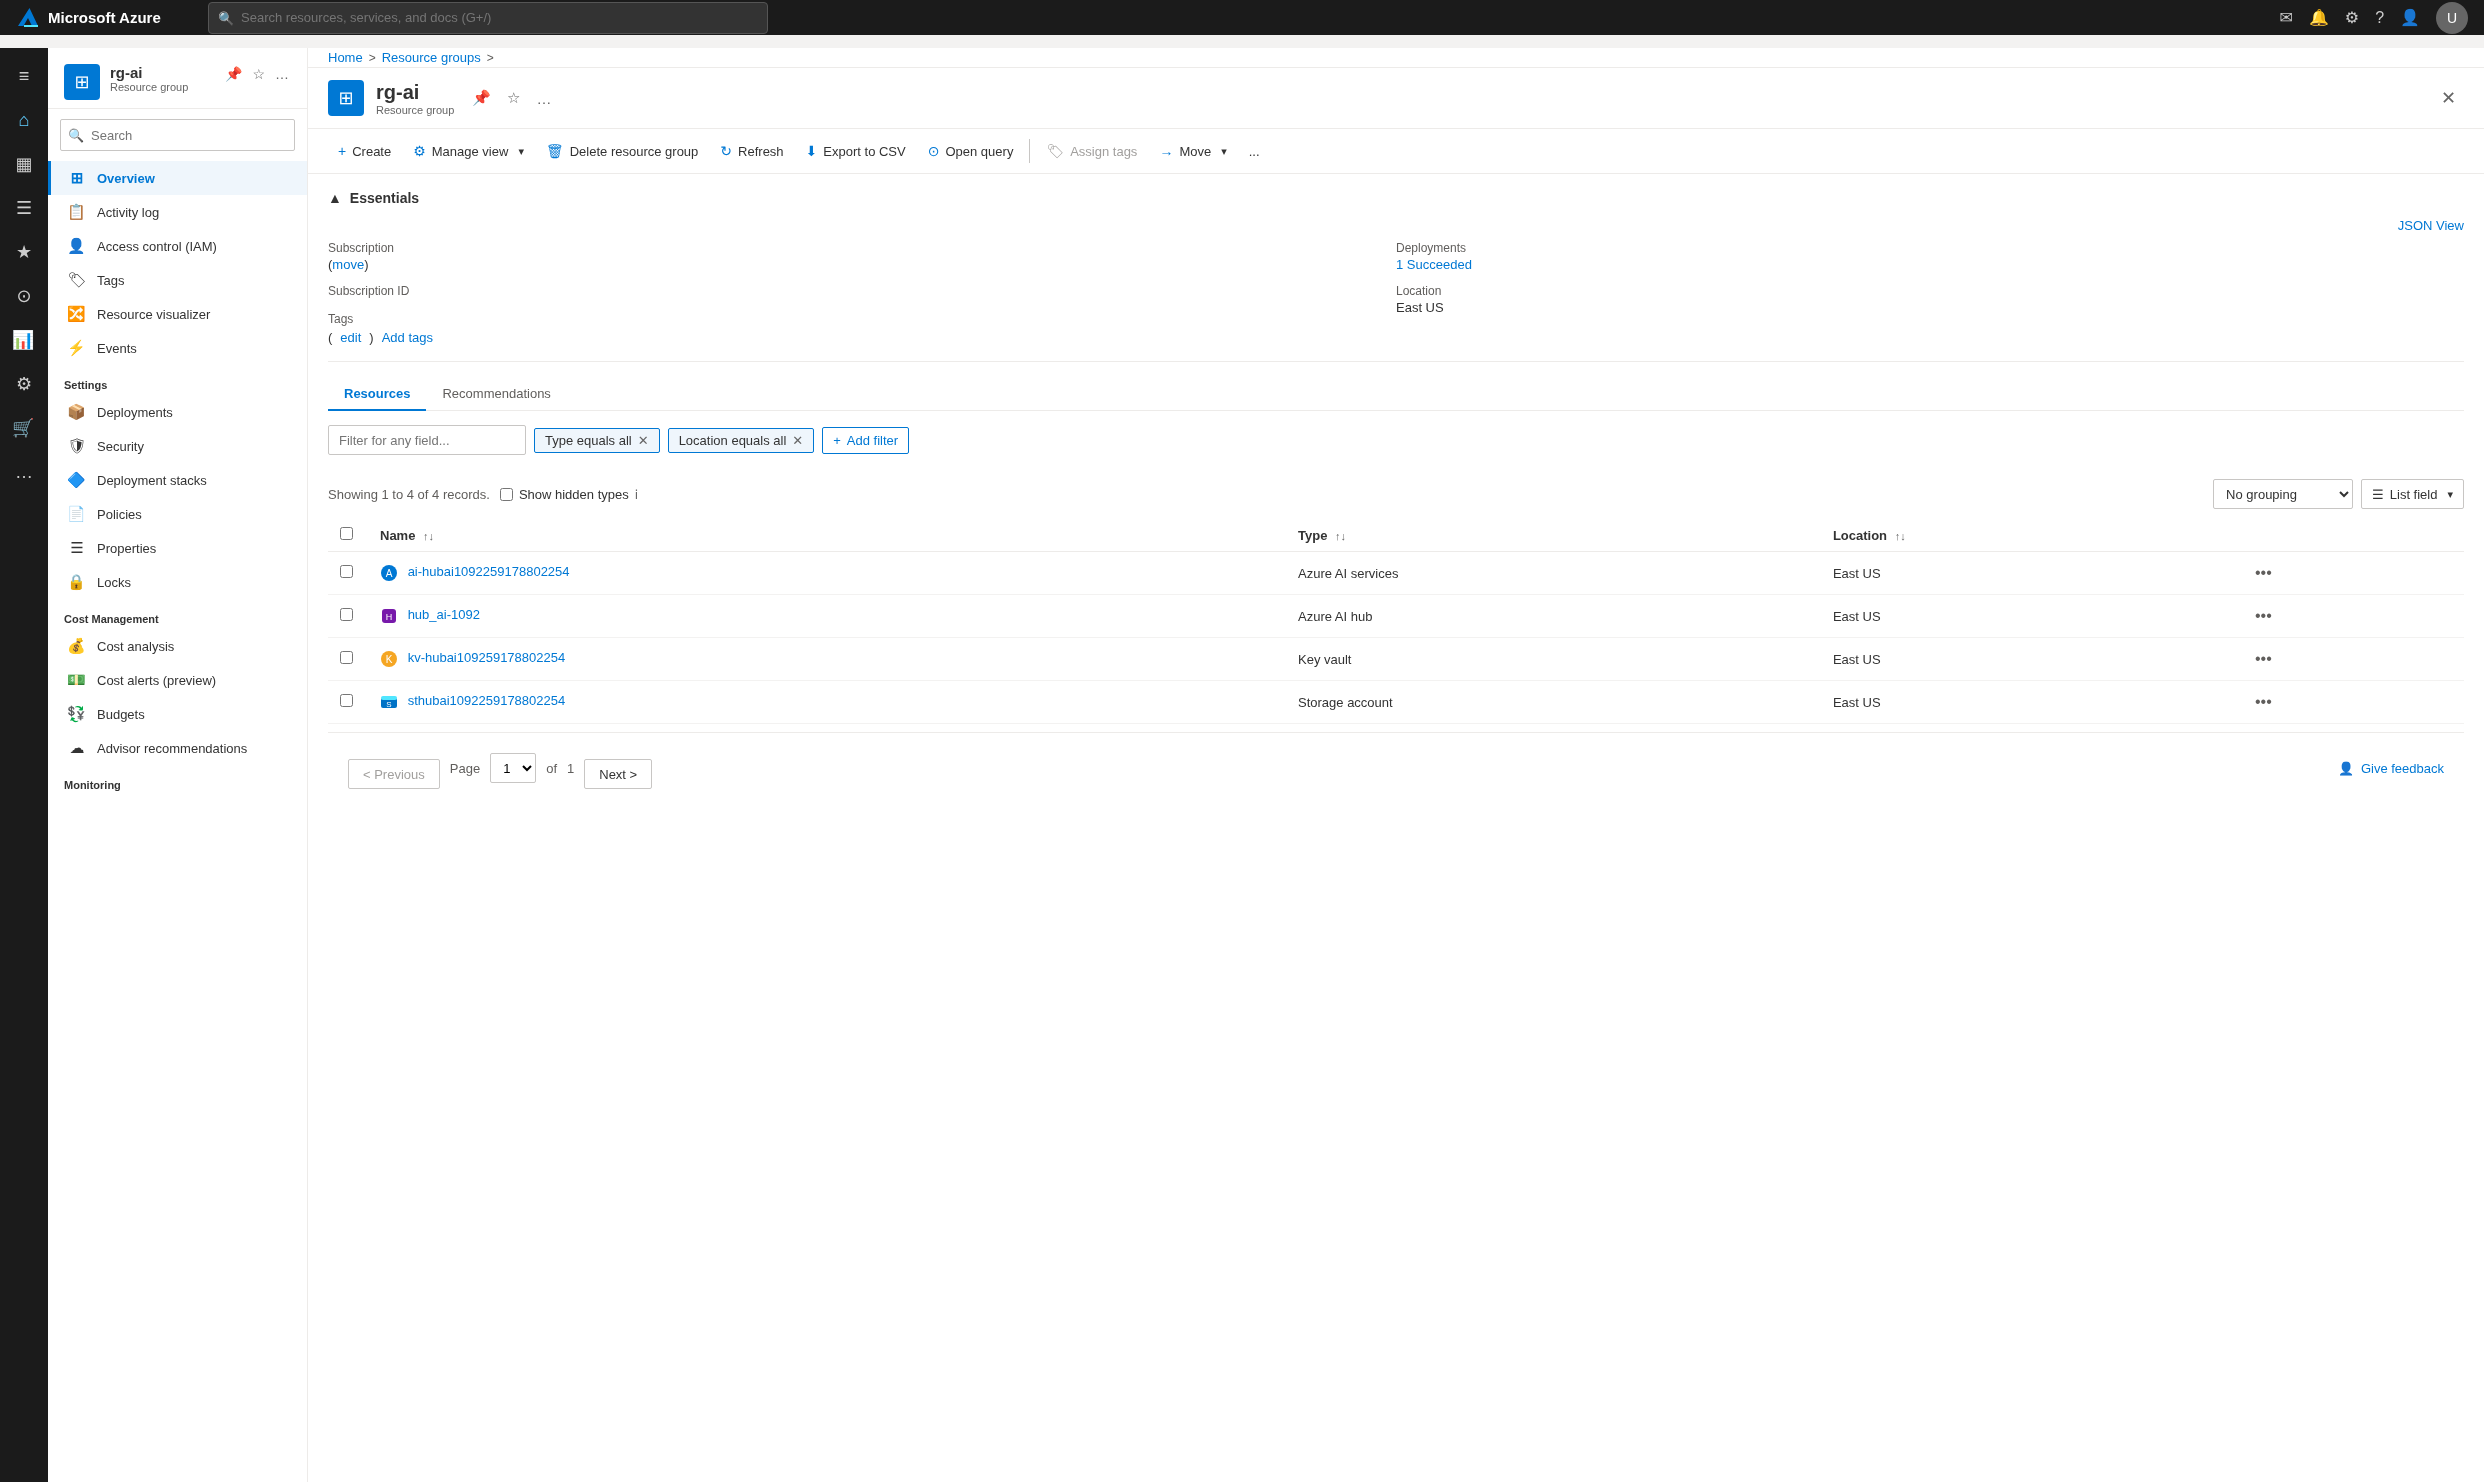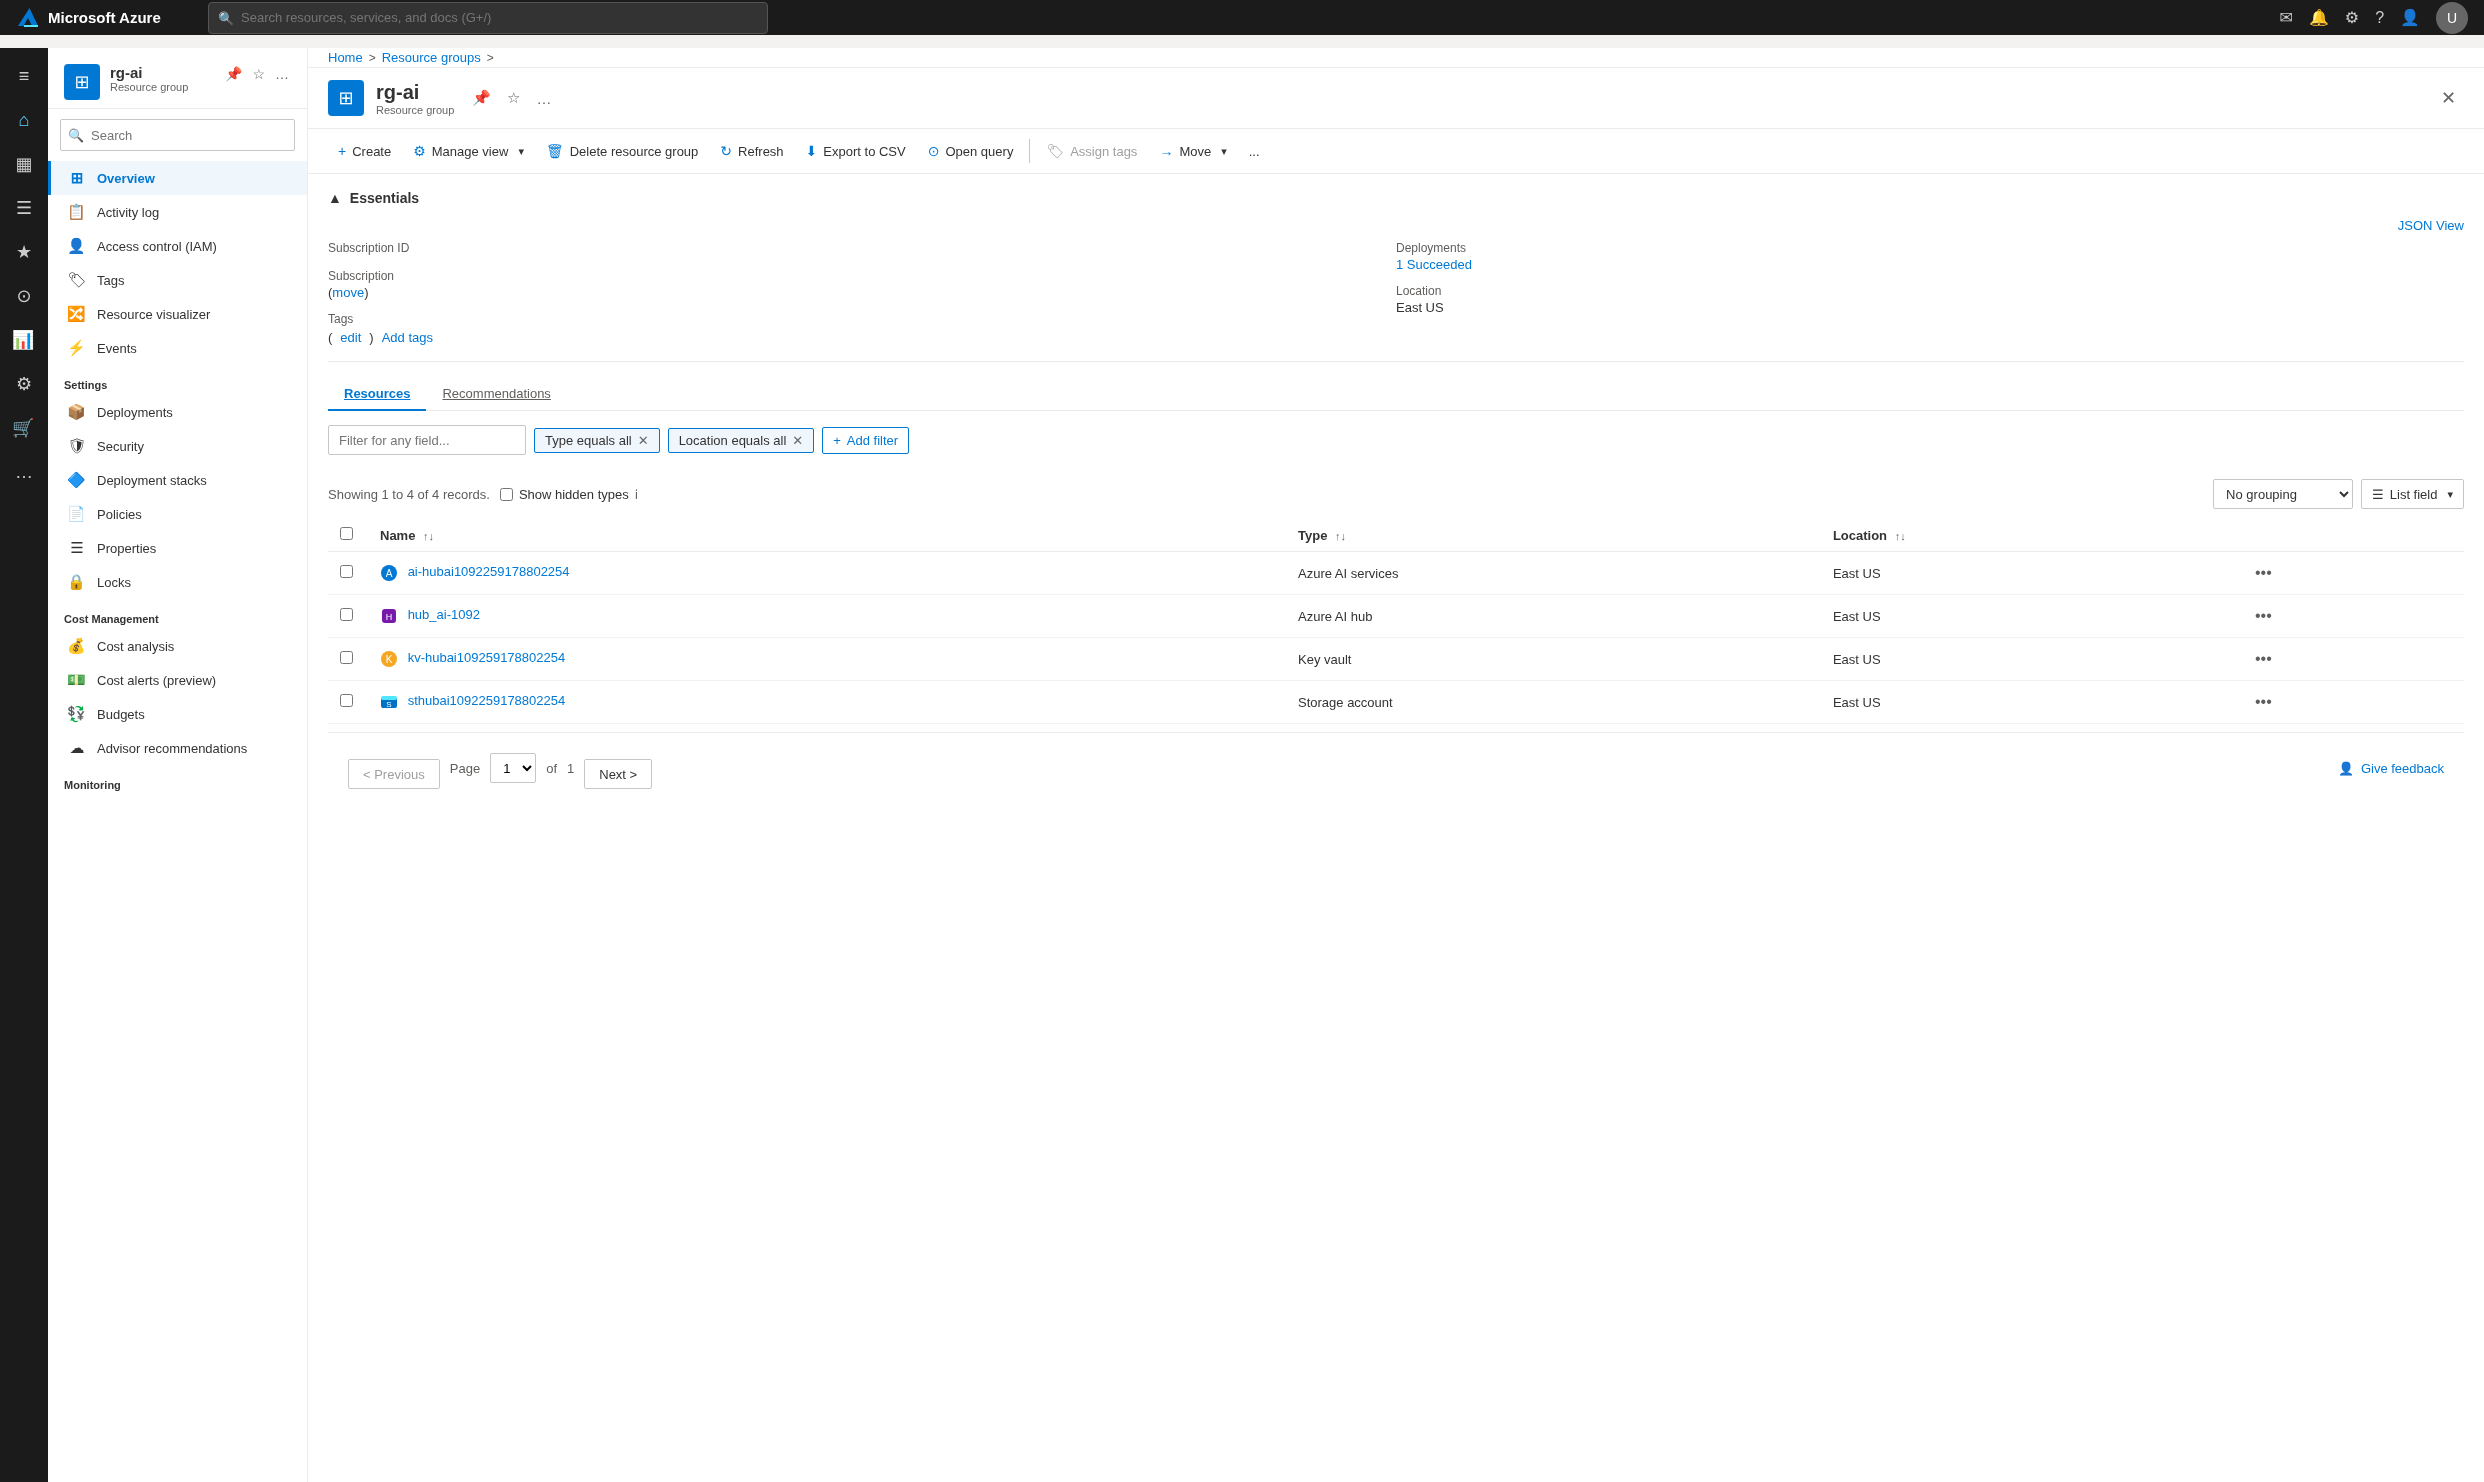--- a/index.html
+++ b/index.html
@@ -355,21 +355,20 @@
       border-bottom: 1px solid #edebe9;
       margin-bottom: 14px;
     }
     .tab {
       padding: 8px 16px;
       cursor: pointer;
       font-size: 13px;
       color: #605e5c;
       border-bottom: 2px solid transparent;
       margin-bottom: -1px;
-      text-decoration: underline;
     }
     .tab.active {
       color: #0078d4;
       border-bottom-color: #0078d4;
       font-weight: 600;
     }
 
     
     .filter-row {
       display: flex;
@@ -765,28 +764,28 @@
         <span>Essentials</span>
       </div>
 
       <div style="display:flex; justify-content:flex-end; margin-bottom:8px;">
         <a class="json-view-link">JSON View</a>
       </div>
 
       <div class="essentials-grid">
         <div class="essentials-col">
           <div class="essentials-item">
-            <div class="essentials-label">Subscription ID</div>
-            <div class="essentials-value"></div>
-          </div>
-          <div class="essentials-item">
             <div class="essentials-label">Subscription</div>
             <div class="essentials-value">
               (<a>move</a>)
             </div>
+          </div>
+          <div class="essentials-item">
+            <div class="essentials-label">Subscription ID</div>
+            <div class="essentials-value"></div>
           </div>
           <div class="essentials-item">
             <div class="essentials-label">Tags</div>
             <div class="tags-row">
               (<a>edit</a>)
               <br>
               <a>Add tags</a>
             </div>
           </div>
         </div>

